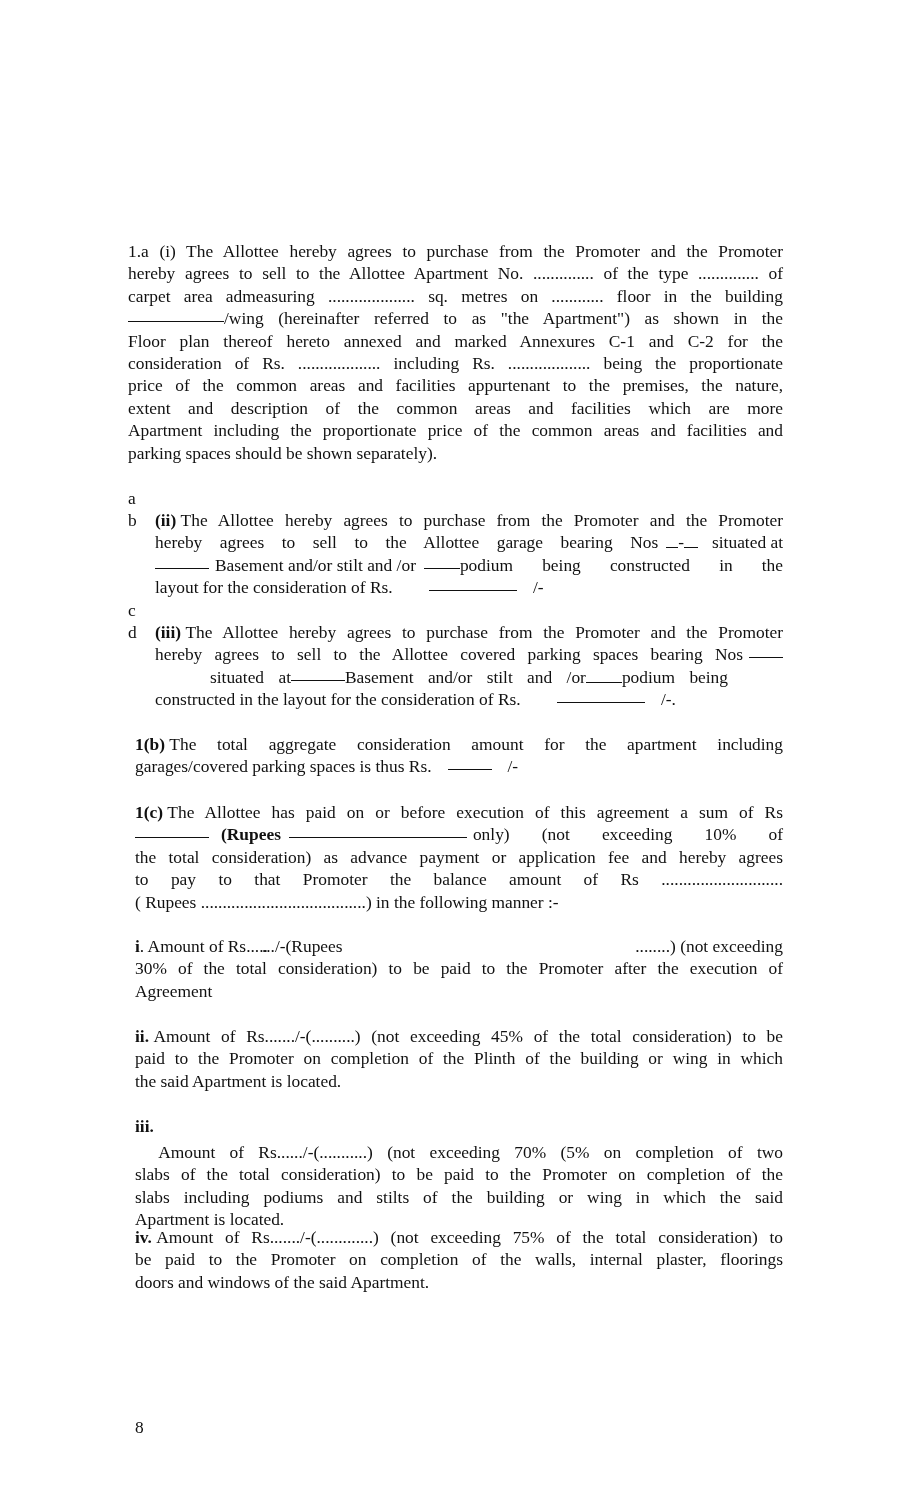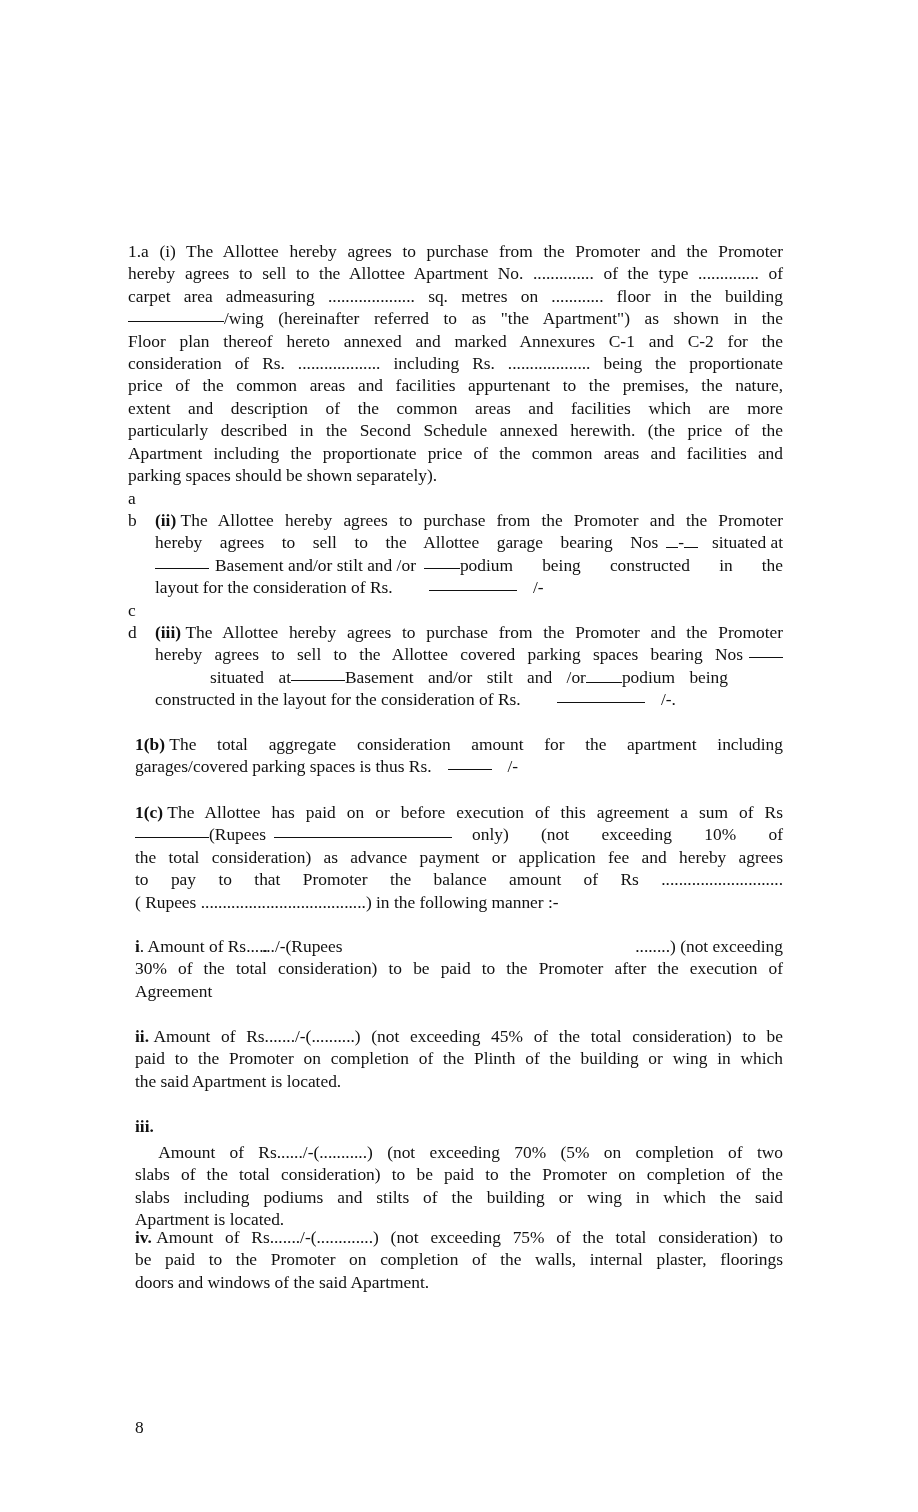--- a/index.html
+++ b/index.html
@@ -75,21 +75,20 @@
     <div class="justify-line">hereby agrees to sell to the Allottee Apartment No. .............. of the type .............. of</div>
     <div class="justify-line">carpet area admeasuring .................... sq. metres on ............ floor in the building</div>
     <div class="jl">
       <span class="ul" style="width:96px;"></span>
       <span style="flex:1; text-align:justify; text-align-last:justify;">/wing (hereinafter referred to as "the Apartment") as shown in the</span>
     </div>
     <div class="justify-line">Floor plan thereof hereto annexed and marked Annexures C-1 and C-2 for the</div>
     <div class="justify-line">consideration of Rs. ................... including Rs. ................... being the proportionate</div>
     <div class="justify-line">price of the common areas and facilities appurtenant to the premises, the nature,</div>
     <div class="justify-line">extent and description of the common areas and facilities which are more</div>
-    <div class="justify-line">particularly described in the Second Schedule annexed herewith. (the price of the</div>
     <div class="justify-line">Apartment including the proportionate price of the common areas and facilities and</div>
     <div class="justify-line end">parking spaces should be shown separately).</div>
   </div>
 
   <div class="marker" style="top:487px;">a</div>
   <div class="marker" style="top:509px;">b</div>
   <div class="marker" style="top:599px;">c</div>
   <div class="marker" style="top:621px;">d</div>
 
   <div class="para" style="left:155px; top:509px; width:628px;">
@@ -149,23 +148,23 @@
     </div>
   </div>
 
   <div class="para" style="left:135px; top:801px; width:648px;">
     <div class="jl" style="justify-content:flex-start;">
       <span class="b">1(c)</span><span> </span>
       <span style="flex:1; text-align:justify; text-align-last:justify; white-space:normal;">The Allottee has paid on or before execution of this agreement a sum of Rs</span>
     </div>
     <div class="jl">
       <span class="ul" style="width:74px;"></span>
-      <span style="margin-left:0;">(Rupees</span>
+      <span style="margin-left:12px;font-weight:bold;">(Rupees</span>
       <span class="ul" style="width:178px; margin-left:8px;"></span>
-      <span style="flex:1; text-align:justify; text-align-last:justify; white-space:normal; margin-left:20px;">only) (not exceeding 10% of</span>
+      <span style="flex:1; text-align:justify; text-align-last:justify; white-space:normal; margin-left:6px;">only) (not exceeding 10% of</span>
     </div>
     <div class="justify-line">the total consideration) as advance payment or application fee and hereby agrees</div>
     <div class="justify-line">to pay to that Promoter the balance amount of Rs ............................</div>
     <div class="justify-line end">( Rupees ......................................) in the following manner :-</div>
   </div>
 
   <div class="para" style="left:135px; top:935px; width:648px;">
     <div class="jl">
       <span><span class="b">i</span><span>. Amount of Rs.....</span></span>
       <span style="margin-left:-6px;">.../-(Rupees</span>

